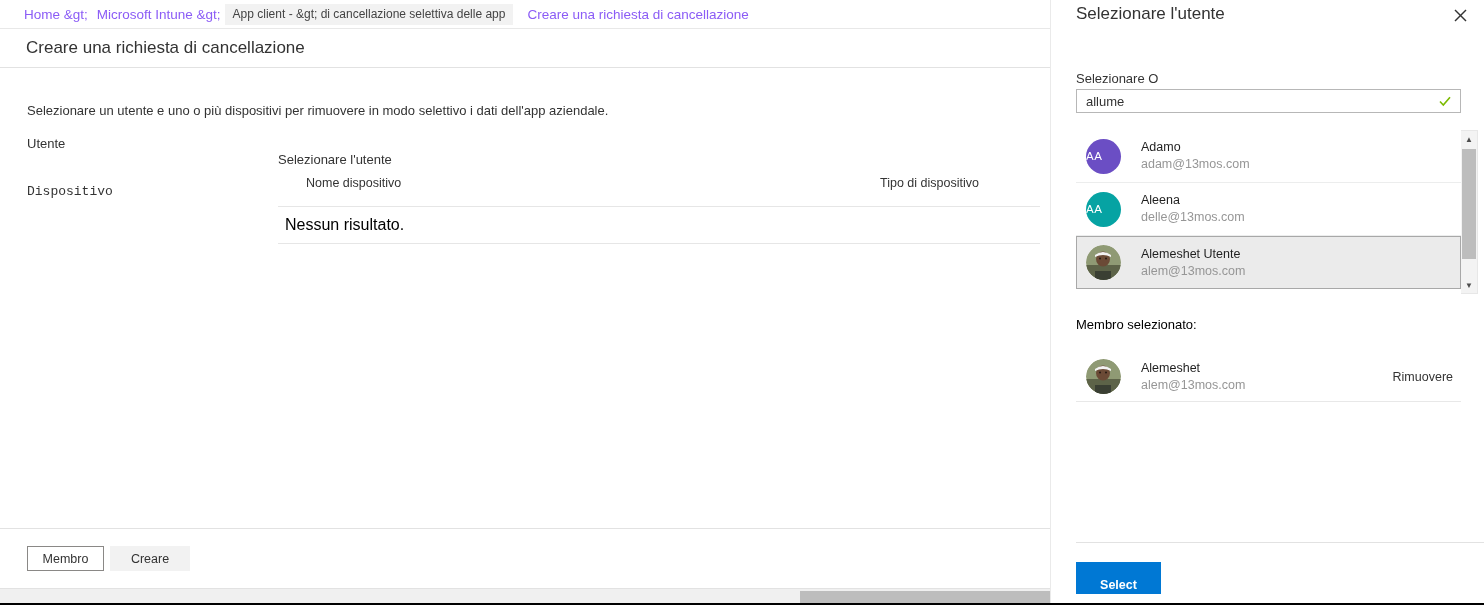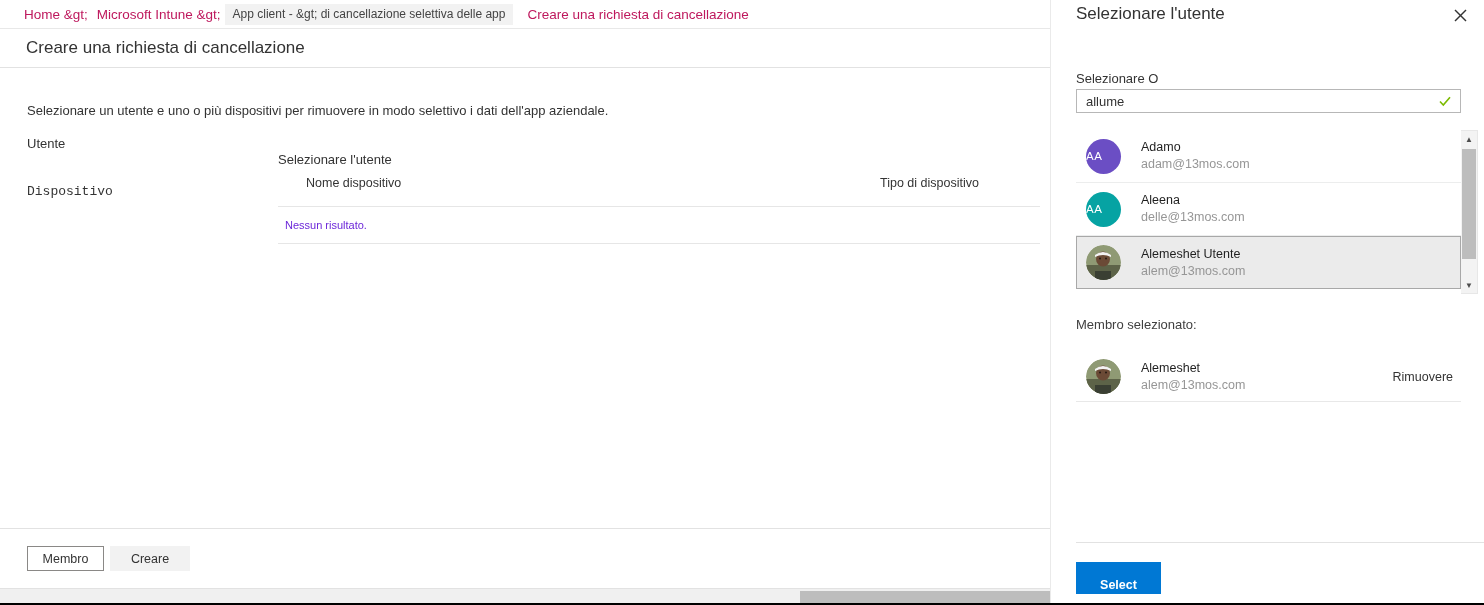--- a/index.html
+++ b/index.html
@@ -36,21 +36,21 @@
     position: absolute;
     left: 0; top: 0;
     width: 1050px;
     height: 29px;
     display: flex;
     align-items: center;
     border-bottom: 1px solid #e8e8e8;
     box-sizing: border-box;
   }
   .crumb {
-    color: #be185d;
+    color: #8b5cf6;
     font-size: 13.5px;
     white-space: nowrap;
   }
   .crumb-0 { margin-left: 24px; }
   .crumb-1 { margin-left: 9px; }
   .crumb-2 {
     margin-left: 4px;
     background: #f2f2f2;
     font-size: 12px;
     padding: 6px 8px;
@@ -138,22 +138,22 @@
     text-align: left;
   }
   .device-table-body {
     height: 36px;
     display: flex;
     align-items: center;
     border-bottom: 1px solid #e6e6e6;
   }
   .dt-empty {
     margin-left: 7px;
-    font-size: 11px;
-    color: #6d28d9;
+    font-size: 16px;
+    color: #000000;
   }
 
   .blade-footer {
     position: absolute;
     left: 0;
     top: 528px;
     width: 1050px;
     height: 60px;
     border-top: 1px solid #e2e2e2;
     box-sizing: border-box;
@@ -368,21 +368,21 @@
     height: 110px;
     background: #bdbdbd;
     cursor: pointer;
   }
 
   .selected-member-label {
     position: absolute;
     left: 25px;
     top: 317px;
     font-size: 13px;
-    color: #404040;
+    color: #000000;
   }
   .selected-member-row {
     position: absolute;
     left: 25px;
     top: 352px;
     width: 385px;
     height: 50px;
     display: flex;
     align-items: center;
     border-bottom: 1px solid #e8e8e8;

